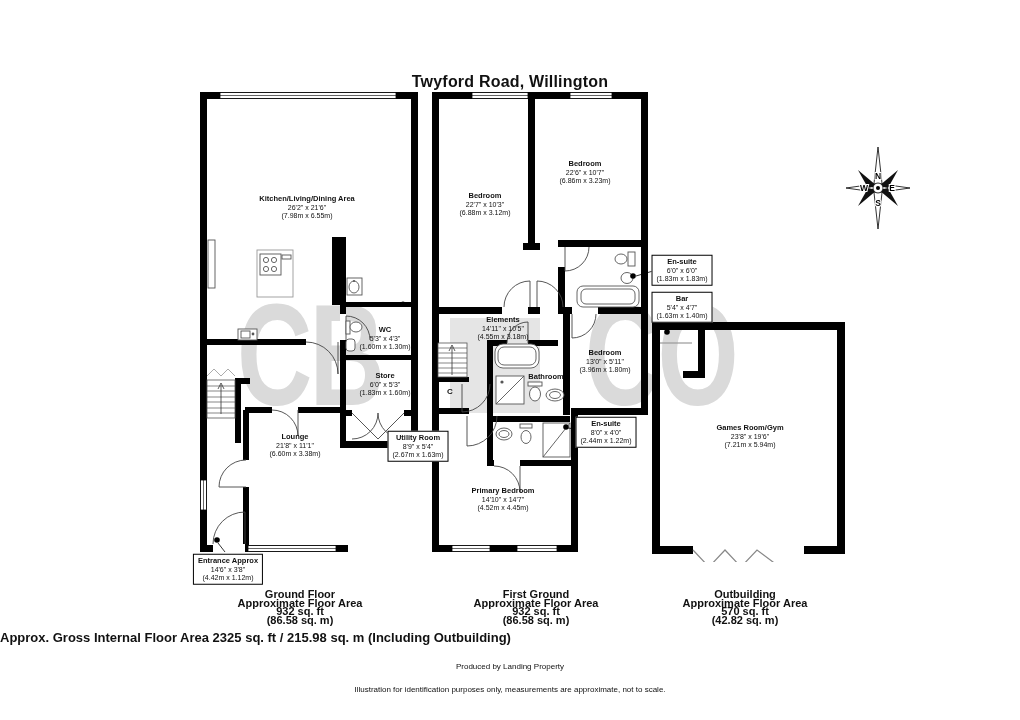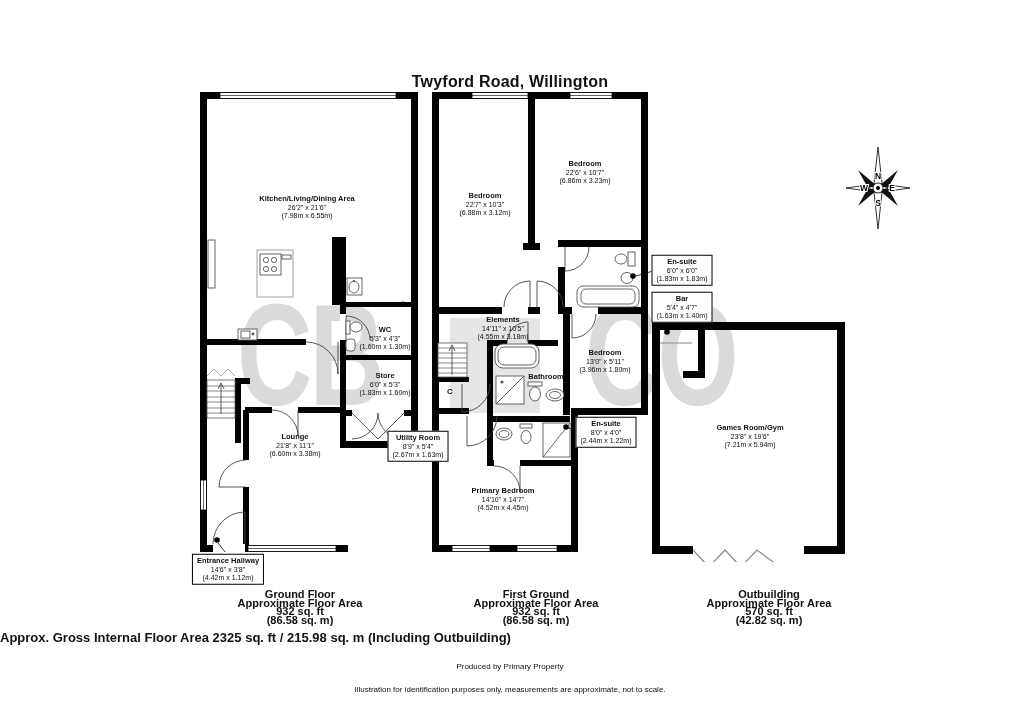--- a/index.html
+++ b/index.html
@@ -310,21 +310,21 @@
     <div class="nm">Lounge</div>
     <div class="dim">21'8" x 11'1"</div>
     <div class="dim">(6.60m x 3.38m)</div>
   </div>
   <div class="rlabel boxed" style="left:418px;top:446px">
     <div class="nm">Utility Room</div>
     <div class="dim">8'9" x 5'4"</div>
     <div class="dim">(2.67m x 1.63m)</div>
   </div>
   <div class="rlabel boxed" style="left:228px;top:569px">
-    <div class="nm">Entrance Hallway</div>
+    <div class="nm">Entrance Approx</div>
     <div class="dim">14'6" x 3'8"</div>
     <div class="dim">(4.42m x 1.12m)</div>
   </div>
 
   <div class="rlabel" style="left:485px;top:204px">
     <div class="nm">Bedroom</div>
     <div class="dim">22'7" x 10'3"</div>
     <div class="dim">(6.88m x 3.12m)</div>
   </div>
   <div class="rlabel" style="left:585px;top:172px">
@@ -378,24 +378,24 @@
     <div>Approximate Floor Area</div>
     <div>932 sq. ft</div>
     <div>(86.58 sq. m)</div>
   </div>
   <div class="fcol" style="left:536px;top:590px">
     <div>First Ground</div>
     <div>Approximate Floor Area</div>
     <div>932 sq. ft</div>
     <div>(86.58 sq. m)</div>
   </div>
-  <div class="fcol" style="left:769px;top:590px">
+  <div class="fcol" style="left:745px;top:590px">
     <div>Outbuilding</div>
     <div>Approximate Floor Area</div>
     <div>570 sq. ft</div>
     <div>(42.82 sq. m)</div>
   </div>
 
   <div class="gross">Approx. Gross Internal Floor Area 2325 sq. ft / 215.98 sq. m (Including Outbuilding)</div>
   <div class="disclaimer">Illustration for identification purposes only, measurements are approximate, not to scale.</div>
-  <div class="produced">Produced by Primary Property</div>
+  <div class="produced">Produced by Landing Property</div>
 
 </div>
 
 </body></html>

